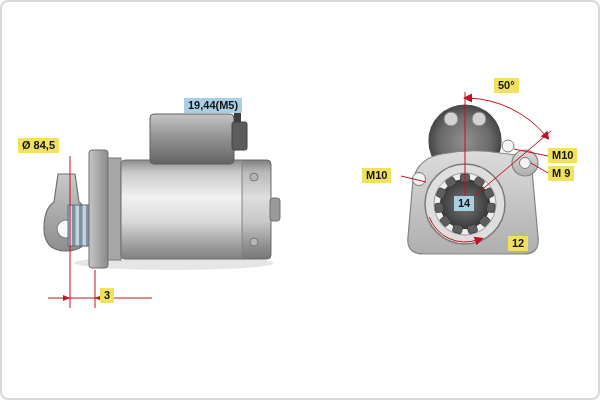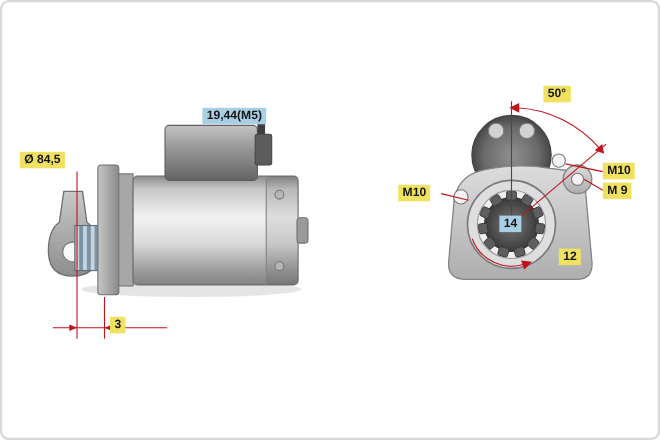--- a/index.html
+++ b/index.html
@@ -145,15 +145,15 @@
 
   <div class="lbl lbl-yellow" style="left:16px;top:136px">Ø 84,5</div>
   <div class="lbl lbl-blue" style="left:182px;top:96px">19,44(M5)</div>
   <div class="lbl lbl-yellow" style="left:98px;top:286px">3</div>
 
   <div class="lbl lbl-yellow" style="left:492px;top:76px">50°</div>
   <div class="lbl lbl-yellow" style="left:360px;top:166px">M10</div>
   <div class="lbl lbl-yellow" style="left:546px;top:146px">M10</div>
   <div class="lbl lbl-yellow" style="left:546px;top:164px">M 9</div>
   <div class="lbl lbl-blue" style="left:452px;top:194px">14</div>
-  <div class="lbl lbl-yellow" style="left:506px;top:224px">12</div>
+  <div class="lbl lbl-yellow" style="left:506px;top:234px">12</div>
 
 </div>
 
 </body></html>

